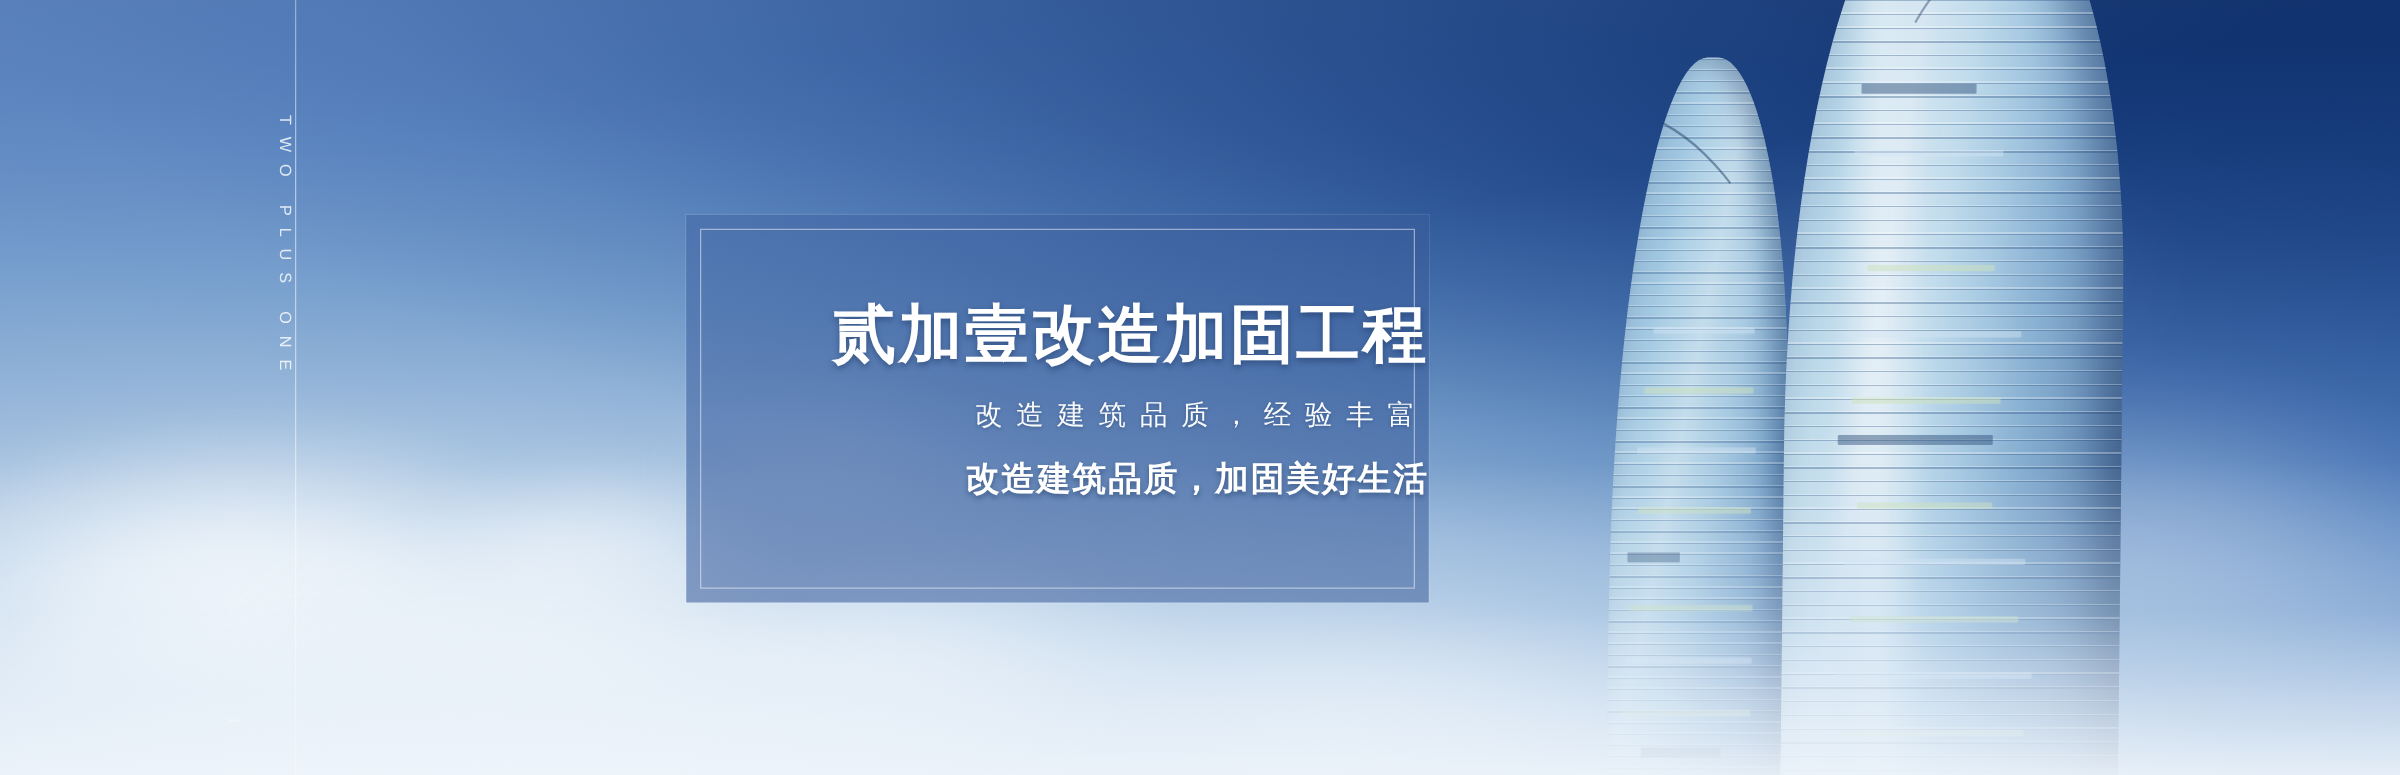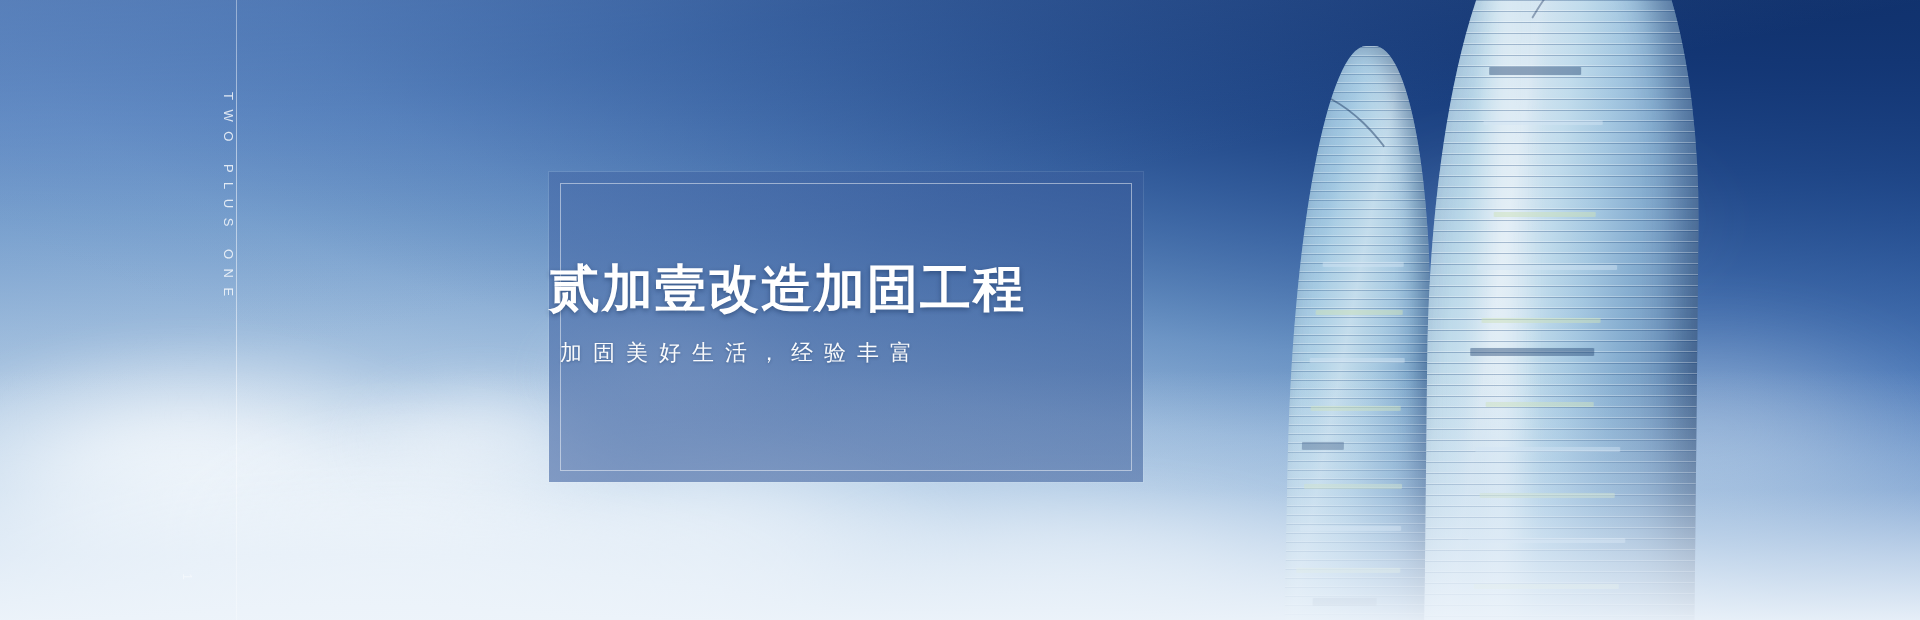--- a/index.html
+++ b/index.html
@@ -165,21 +165,21 @@
       rgba(70,106,168,0.62) 0%, rgba(60,95,158,0.58) 45%,
       rgba(54,88,150,0.52) 100%);
     box-shadow:0 0 0 1px rgba(255,255,255,0.10);
   }
   .panel-inner {
     position:absolute; left:11px; top:11px; right:11px; bottom:11px;
     border:1px solid rgba(255,255,255,0.48);
   }
   .panel-content {
     position:absolute; inset:0;
-    display:flex; flex-direction:column; align-items:flex-start;
+    display:flex; flex-direction:column; align-items:flex-end;
     justify-content:center;
     text-align:center; color:#fff;
   }
   .t-main {
     font-size:51px; font-weight:700; line-height:1;
     letter-spacing:2px;
     text-shadow:0 2px 5px rgba(10,34,72,0.42);
     margin-bottom:28px;
   }
   .t-sub {
@@ -264,17 +264,18 @@
   <div class="haze-bottom"></div>
 
   <div class="vrule"></div>
   <div class="vlabel">TWO PLUS ONE</div>
   <div class="vmark">1</div>
 
   <div class="panel">
     <div class="panel-inner"></div>
     <div class="panel-content">
       <div class="t-main">贰加壹改造加固工程</div>
-      <div class="t-sub">加固美好生活，经验丰富</div>
+      <div class="t-sub">改造建筑品质，经验丰富</div>
+      <div class="t-slogan">改造建筑品质，加固美好生活</div>
     </div>
   </div>
 
 </div>
 
 </body></html>

